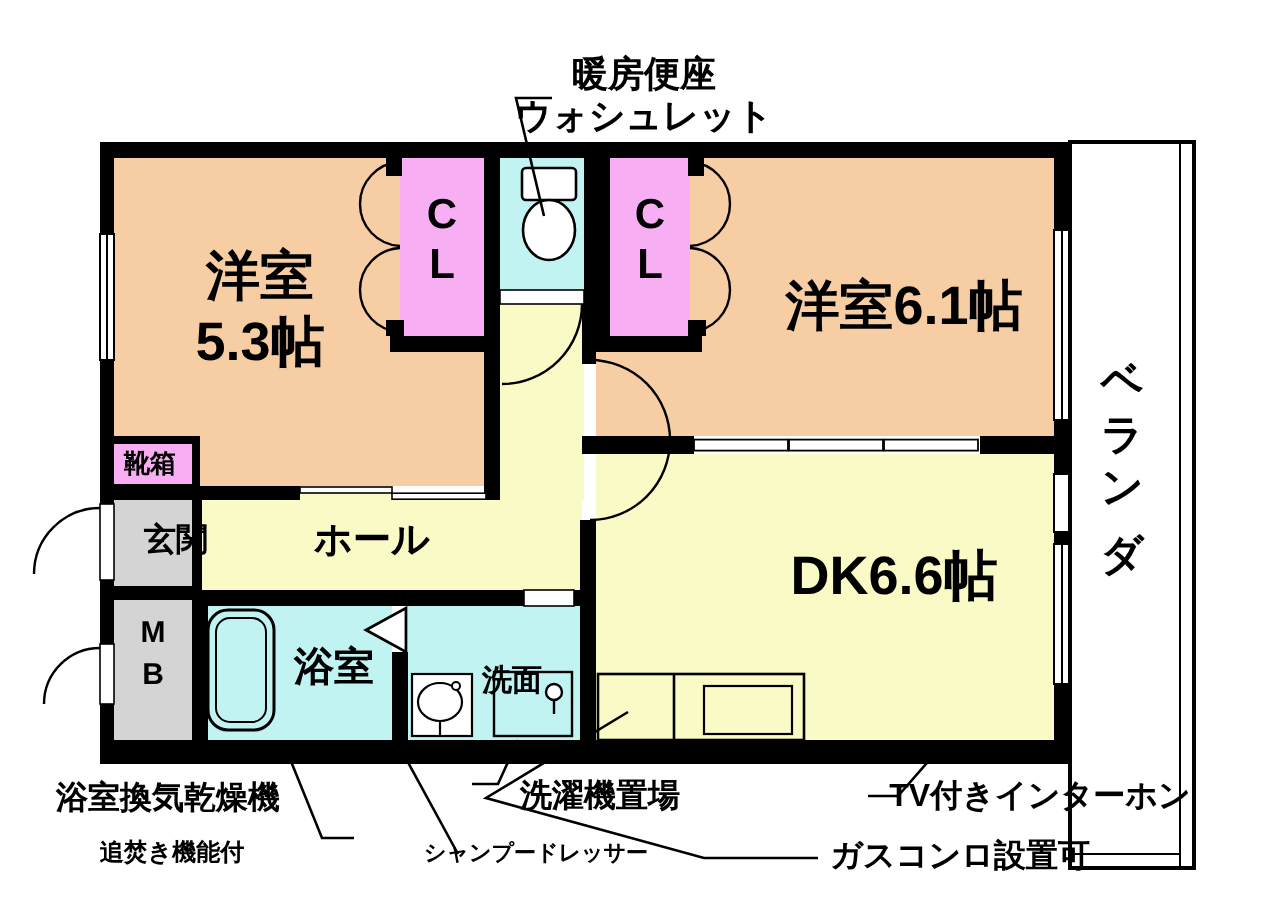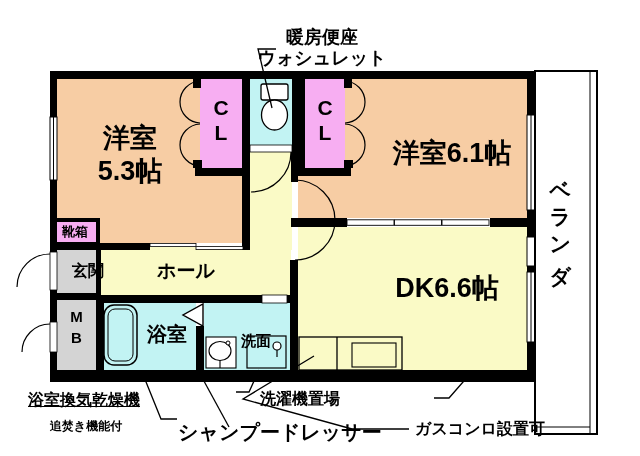--- a/index.html
+++ b/index.html
@@ -178,19 +178,20 @@
   <div class="label" style="left:305px;top:95px;width:40px;font-size:21px;line-height:25px;">
     <div>C</div>
     <div>L</div>
   </div>
   <div class="label vert" style="left:548px;top:166px;font-size:21px;">ベランダ</div>
 
   <div class="label" style="left:232px;top:27px;width:180px;font-size:18px;line-height:21px;">
     <div>暖房便座</div>
     <div>ウォシュレット</div>
   </div>
-  <div class="label" style="left:4px;top:391px;width:160px;font-size:16px;text-decoration:underline;">浴室換気乾燥機</div>
+  <div class="label" style="left:4px;top:391px;width:160px;font-size:16px;">浴室換気乾燥機</div>
   <div class="label" style="left:6px;top:420px;width:160px;font-size:12px;">追焚き機能付</div>
   <div class="label" style="left:230px;top:390px;width:140px;font-size:16px;">洗濯機置場</div>
-  <div class="label" style="left:178px;top:421px;width:180px;font-size:20px;">シャンプードレッサー</div>
+  <div class="label" style="left:178px;top:421px;width:180px;font-size:11px;">シャンプードレッサー</div>
+  <div class="label" style="left:430px;top:390px;width:180px;font-size:16px;">TV付きインターホン</div>
   <div class="label" style="left:400px;top:420px;width:160px;font-size:16px;">ガスコンロ設置可</div>
 
 </div>
 
 </body></html>

